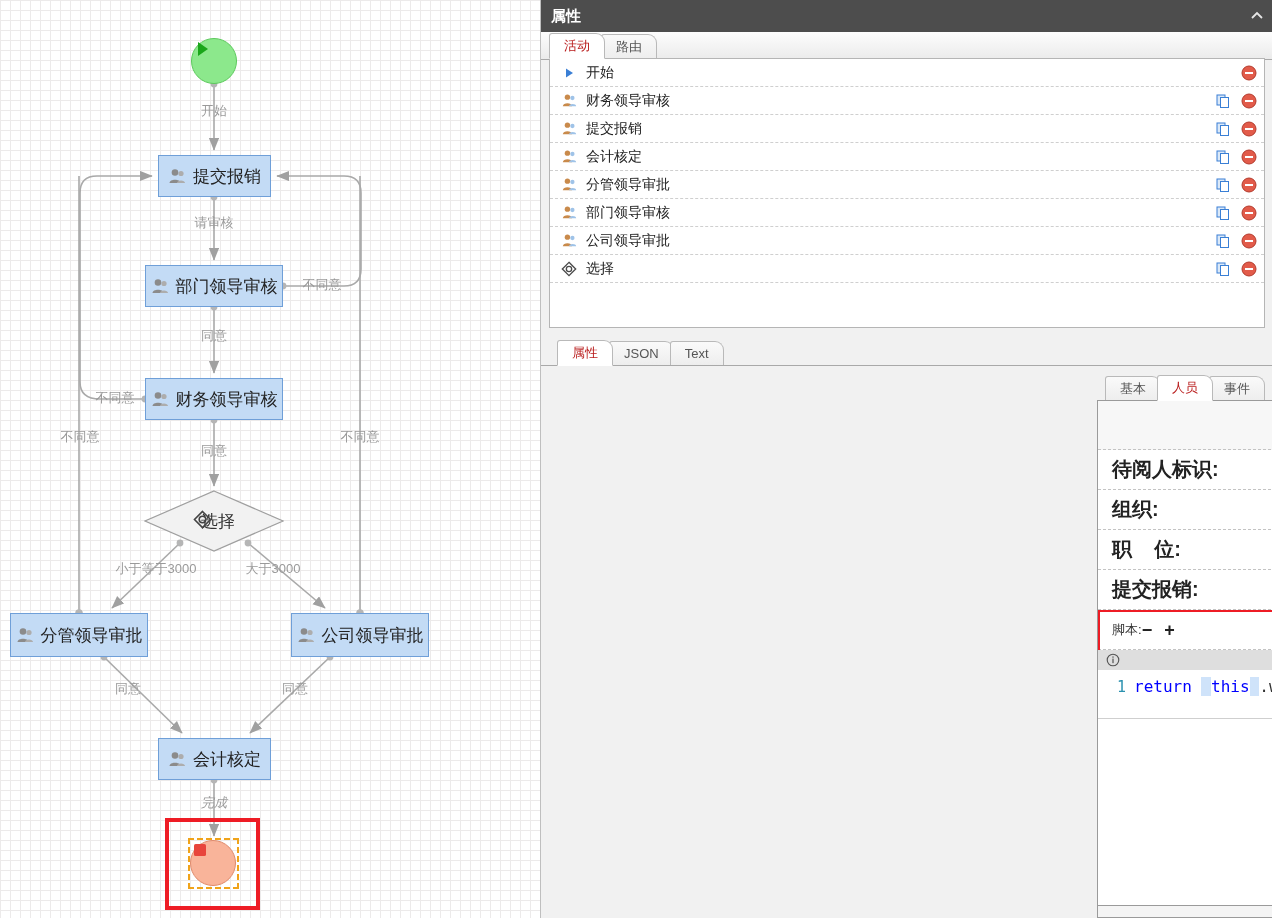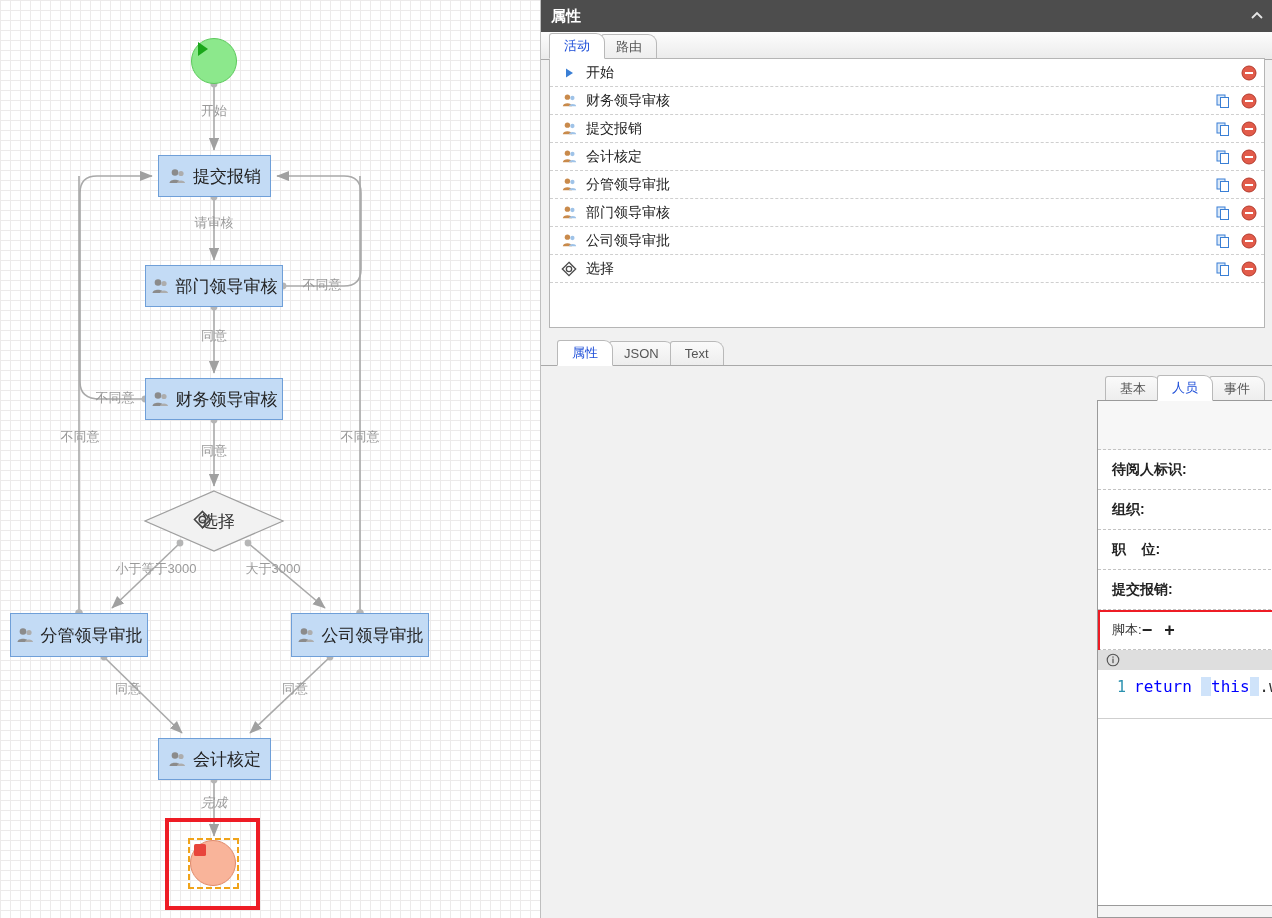--- a/index.html
+++ b/index.html
@@ -75,21 +75,21 @@
     display:flex;align-items:flex-end;height:26px;
     background:linear-gradient(to bottom,#fdfdfd,#ebebeb);
     border-bottom:1px solid #a9a9a9;padding-left:8px;position:relative;
   }
   .tab{
     height:24px;line-height:24px;padding:0 14px;font-size:13px;color:#555;
     border:1px solid #b9b9b9;border-bottom:none;
     border-radius:3px 9px 0 0;background:linear-gradient(to bottom,#fafafa,#ededed);
     margin-right:-4px;cursor:pointer;position:relative;
   }
-  .tab.active{background:#fff;color:#1d4ed8;z-index:3;border-bottom:1px solid #fff;}
+  .tab.active{background:#fff;color:#b91c1c;z-index:3;border-bottom:1px solid #fff;}
 
   
   #actlist{
     position:absolute;left:8px;top:58px;width:716px;height:270px;
     background:#fff;border:1px solid #b5b5b5;box-sizing:border-box;overflow:hidden;
   }
   .act-row{
     display:flex;align-items:center;height:28px;
     border-bottom:1px dashed #cfcfcf;padding:0 6px 0 10px;box-sizing:border-box;
     font-size:14px;color:#222;cursor:pointer;
@@ -119,21 +119,21 @@
   }
   .sec-title{
     height:48px;display:flex;align-items:center;justify-content:center;
     border-bottom:1px dashed #c3c3c3;background:#f7f7f7;position:relative;
   }
   .frow{
     height:40px;display:flex;align-items:center;
     border-bottom:1px dashed #c3c3c3;padding:0 14px 0 14px;box-sizing:border-box;
     background:#fff;
   }
-  .frow .fl{font-size:14px;font-weight:bold;color:#222;white-space:pre;}
+  .frow .fl{font-size:20px;font-weight:bold;color:#222;white-space:pre;}
   .frow .fsp{flex:1;}
   .plus{font-size:18px;font-weight:bold;color:#222;cursor:pointer;line-height:1;}
   .minus{font-size:18px;font-weight:bold;color:#222;cursor:pointer;line-height:1;margin-right:12px;}
 
   
   #scriptrow{height:40px;display:flex;align-items:center;padding:0 14px;box-sizing:border-box;background:#fff;border-bottom:1px dashed #c3c3c3;}
   #editor{height:68px;background:#fff;position:relative;border-bottom:1px solid #cfcfcf;}
   #edtoolbar{
     height:20px;background:#dedede;display:flex;align-items:center;
     padding:0 6px;box-sizing:border-box;

